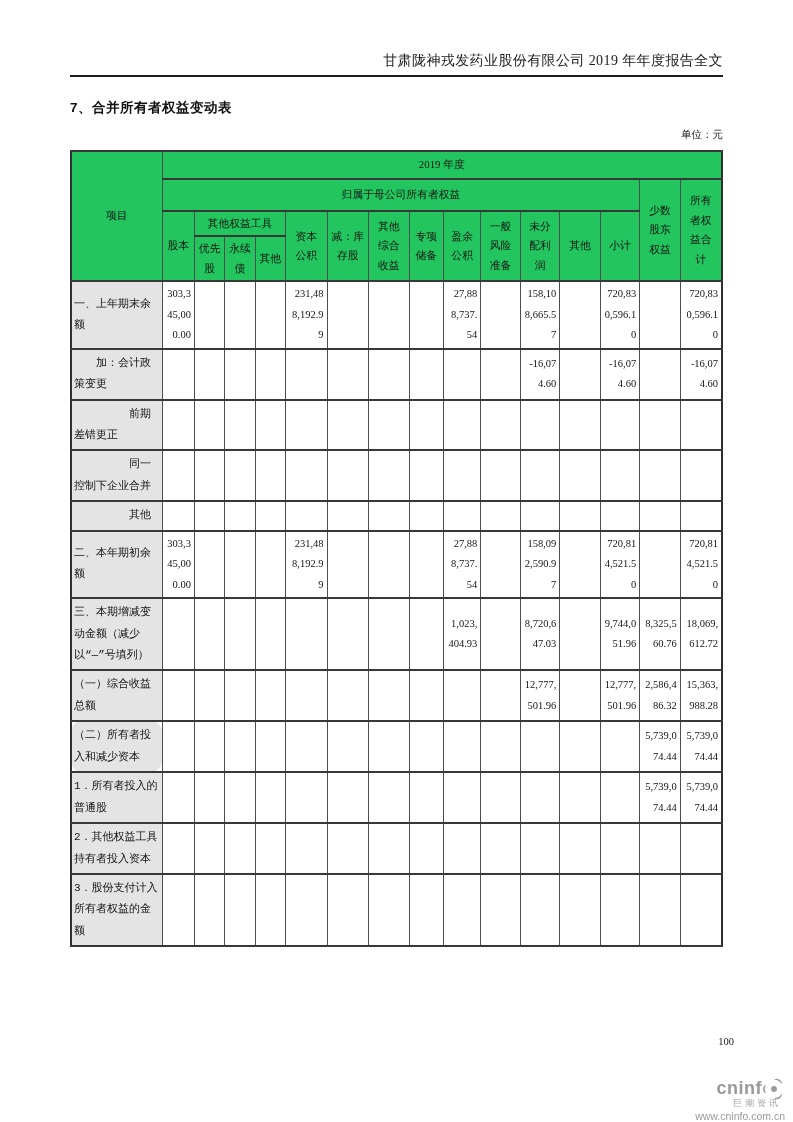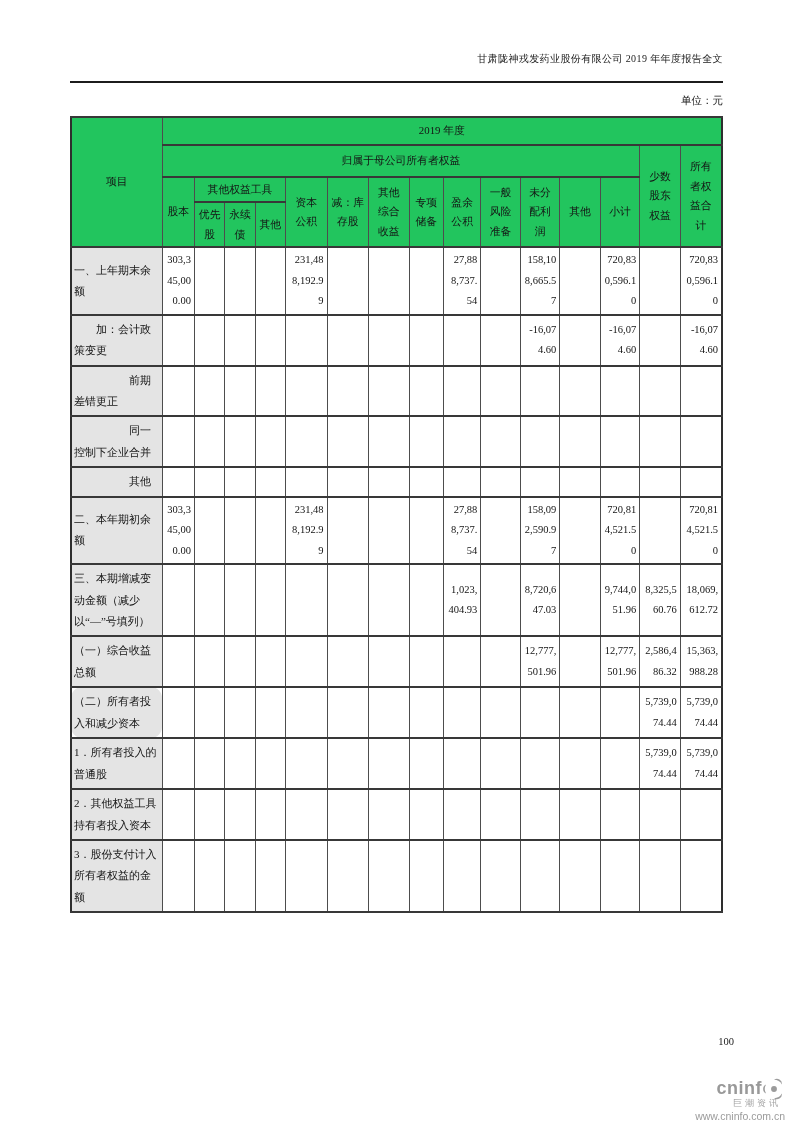--- a/index.html
+++ b/index.html
@@ -4,22 +4,22 @@
 <style>
   html,body{margin:0;padding:0;}
   body{background:#ffffff;}
   .page{
     width:793px;height:1122px;background:#ffffff;position:relative;
     font-family:"Liberation Serif","DejaVu Serif",serif;color:#141414;
     overflow:hidden;margin:0 auto;
   }
   .content{padding:0 70px;}
   .doc-header{
-    padding-top:52px;text-align:right;font-size:10px;color:#1a1a1a;
-    border-bottom:2px solid #1c1c1c;padding-bottom:15px;letter-spacing:.4px;
+    padding-top:52px;text-align:right;font-size:14px;color:#1a1a1a;
+    border-bottom:2px solid #1c1c1c;padding-bottom:5px;letter-spacing:.4px;
   }
   .section-title{
     margin-top:22px;font-family:"Liberation Sans","DejaVu Sans",sans-serif;
     font-weight:700;font-size:13.5px;color:#111;letter-spacing:.5px;
   }
   .subtitle{margin-top:32px;font-size:10.5px;}
   .unit{margin-top:11px;text-align:right;font-size:10.5px;}
 
   table.equity{
     margin-top:8px;border-collapse:collapse;table-layout:fixed;width:653px;
@@ -30,21 +30,21 @@
     border-top:2px solid #383838;border-bottom:2px solid #383838;
   }
   table.equity th{
     background:#22c55e;font-weight:400;font-size:10.8px;line-height:1.8;
     white-space:pre-line;text-align:center;vertical-align:middle;padding:2px 1px;
   }
   th.h-year{height:22px;}
   th.h-parent{height:26px;}
   td.lbl{
     background:#e4e4e4;font-size:11px;line-height:1.95;padding:3px 2px;
-    vertical-align:middle;text-align:left;
+    vertical-align:middle;text-align:left;font-family:Liberation Mono, monospace;
   }
   td.num{
     font-size:10.5px;line-height:1.95;padding:2px 3px;text-align:right;
     vertical-align:middle;word-break:break-all;
   }
   .footer-page{position:absolute;top:1036px;right:59px;font-size:10.5px;color:#1a1a1a;}
   .cninfo{
     position:absolute;top:1078px;right:8px;text-align:right;
     color:#9b9b9b;font-family:"Liberation Sans","DejaVu Sans",sans-serif;line-height:1.1;
   }
@@ -55,20 +55,21 @@
   .swirl{width:22px;height:22px;display:block;}
 </style>
 </head>
 <body>
 
 <div class="page">
   <div class="content">
 
     <div class="doc-header">甘肃陇神戎发药业股份有限公司 2019 年年度报告全文</div>
 
+    <div class="section-title">7、合并所有者权益变动表</div>
 
 
     <div class="unit">单位：元</div>
 
     <table class="equity">
       <colgroup>
         <col style="width:90px">
           <col style="width:32px">
           <col style="width:30px">
           <col style="width:30px">

